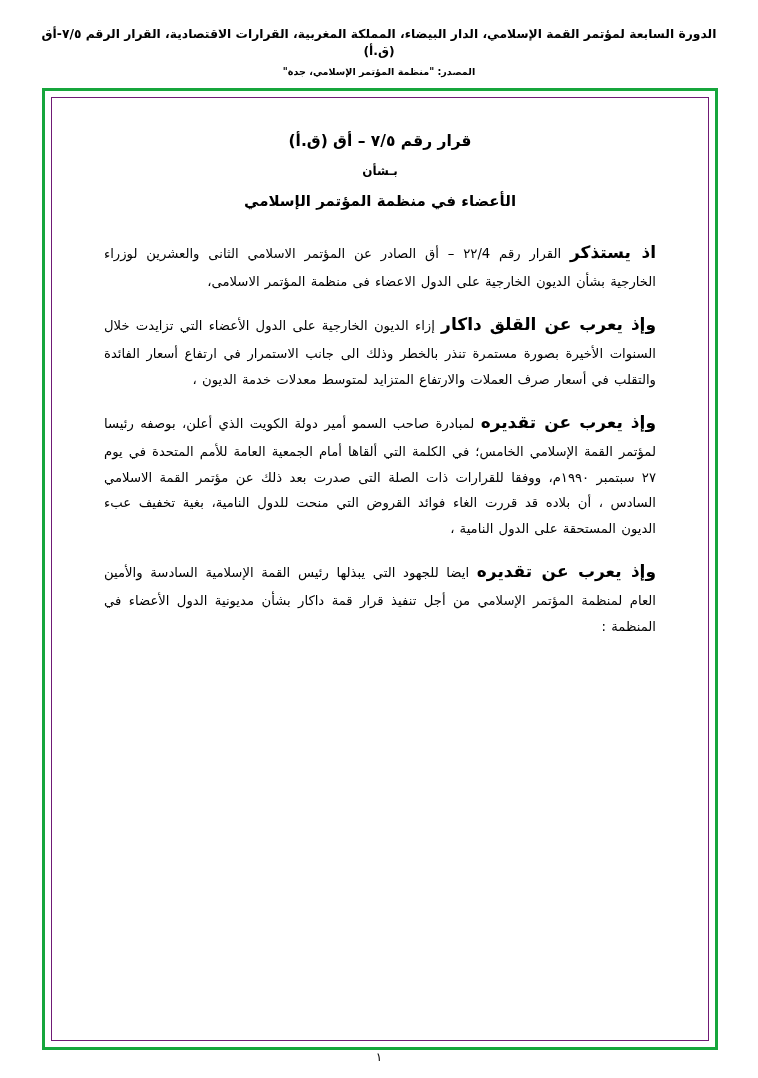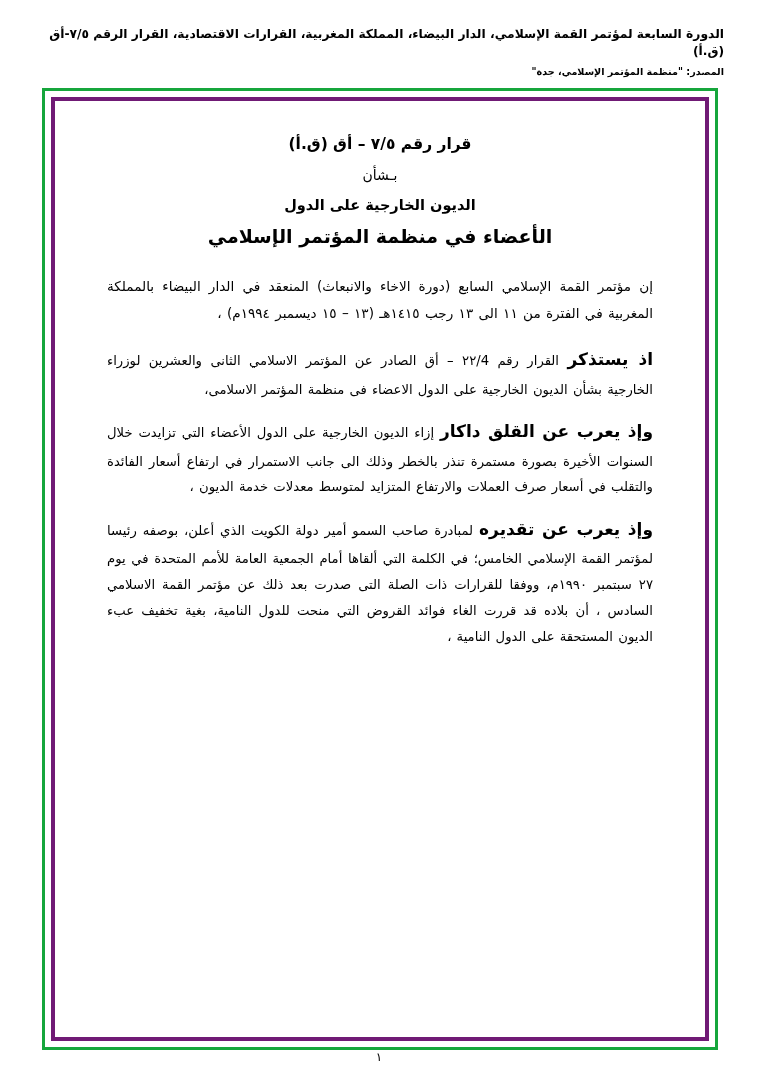--- a/index.html
+++ b/index.html
@@ -19,21 +19,21 @@
   .page {
     width: 758px;
     height: 1078px;
     position: relative;
     box-sizing: border-box;
   }
 
   
   .doc-header {
     padding: 26px 34px 0 34px;
-    text-align: right;
+    text-align: center;
   }
   .doc-header .header-line1 {
     font-size: 12.3px;
     font-weight: bold;
     letter-spacing: 0px;
     line-height: 1.35;
     direction: rtl;
   }
   .doc-header .header-line2 {
     font-size: 9.6px;
@@ -51,21 +51,21 @@
     height: 962px;
     border: 3px solid #16a63c;
     box-sizing: border-box;
   }
   .frame-inner {
     position: absolute;
     left: 6px;
     top: 6px;
     right: 6px;
     bottom: 6px;
-    border: 4px solid #701a75;
+    border: 1px solid #701a75;
     box-sizing: border-box;
     overflow: hidden;
   }
 
   .content {
     padding: 34px 52px 10px 52px;
     direction: rtl;
   }
 
   
@@ -73,33 +73,33 @@
     text-align: center;
     margin-bottom: 26px;
   }
   .title-block .t1 {
     font-size: 15.5px;
     font-weight: bold;
     letter-spacing: 1px;
     margin-bottom: 14px;
   }
   .title-block .t2 {
-    font-size: 14px;
-    font-weight: normal;
+    font-size: 12px;
+    font-weight: bold;
     letter-spacing: 1px;
     margin-bottom: 14px;
   }
   .title-block .t3 {
     font-size: 14.5px;
     font-weight: bold;
     letter-spacing: 1px;
     margin-bottom: 12px;
   }
   .title-block .t4 {
-    font-size: 19px;
+    font-size: 15px;
     font-weight: bold;
     letter-spacing: 1px;
   }
 
   
   .para {
     font-size: 13.2px;
     line-height: 1.95;
     text-align: justify;
     text-justify: inter-word;
@@ -140,42 +140,44 @@
     <div class="header-line2">المصدر: "منظمة المؤتمر الإسلامي، جدة"</div>
   </div>
 
   <div class="frame">
     <div class="frame-inner">
       <div class="content">
 
         <div class="title-block">
           <div class="t1">قرار رقم ٧/٥ – أق (ق.أ)</div>
           <div class="t2">بـشأن</div>
-          <div class="t3">الديون الخارجية على الدول</div>
           <div class="t4">الأعضاء في منظمة المؤتمر الإسلامي</div>
         </div>
 
-        <p class="para lead">إن مؤتمر القمة الإسلامي السابع (دورة الاخاء والانبعاث) المنعقد في الدار البيضاء بالمملكة المغربية في الفترة من ١١ الى ١٣ رجب ١٤١٥هـ (١٣ – ١٥ ديسمبر ١٩٩٤م) ،</p>
 
         <p class="para">
           <b class="bigger">اذ يستذكر</b>
           <span>القرار رقم ٢٢/4 – أق الصادر عن المؤتمر الاسلامي الثانى والعشرين لوزراء الخارجية بشأن الديون الخارجية على الدول الاعضاء فى منظمة المؤتمر الاسلامى،</span>
         </p>
 
         <p class="para">
           <b class="bigger">وإذ يعرب عن القلق داكار</b>
           <span>إزاء الديون الخارجية على الدول الأعضاء التي تزايدت خلال السنوات الأخيرة بصورة مستمرة تنذر بالخطر وذلك الى جانب الاستمرار في ارتفاع أسعار الفائدة والتقلب في أسعار صرف العملات والارتفاع المتزايد لمتوسط معدلات خدمة الديون ،</span>
         </p>
 
 
         <p class="para">
           <b class="bigger">وإذ يعرب عن تقديره</b>
           <span>لمبادرة صاحب السمو أمير دولة الكويت الذي أعلن، بوصفه رئيسا لمؤتمر القمة الإسلامي الخامس؛ في الكلمة التي ألقاها أمام الجمعية العامة للأمم المتحدة في يوم ٢٧ سبتمبر ١٩٩٠م، ووفقا للقرارات ذات الصلة التى صدرت بعد ذلك عن مؤتمر القمة الاسلامي السادس ، أن بلاده قد قررت الغاء فوائد القروض التي منحت للدول النامية، بغية تخفيف عبء الديون المستحقة على الدول النامية ،</span>
         </p>
 
+        <p class="para">
+          <b class="bigger">وإذ يعرب عن تقديره</b>
+          <span>ايضا للجهود التي يبذلها رئيس القمة الإسلامية السادسة والأمين العام لمنظمة المؤتمر الإسلامي من أجل تنفيذ قرار قمة داكار بشأن مديونية الدول الأعضاء في المنظمة :</span>
+        </p>
 
       </div>
     </div>
   </div>
 
   <div class="footer">١</div>
 
 </div>
 
 </body></html>

